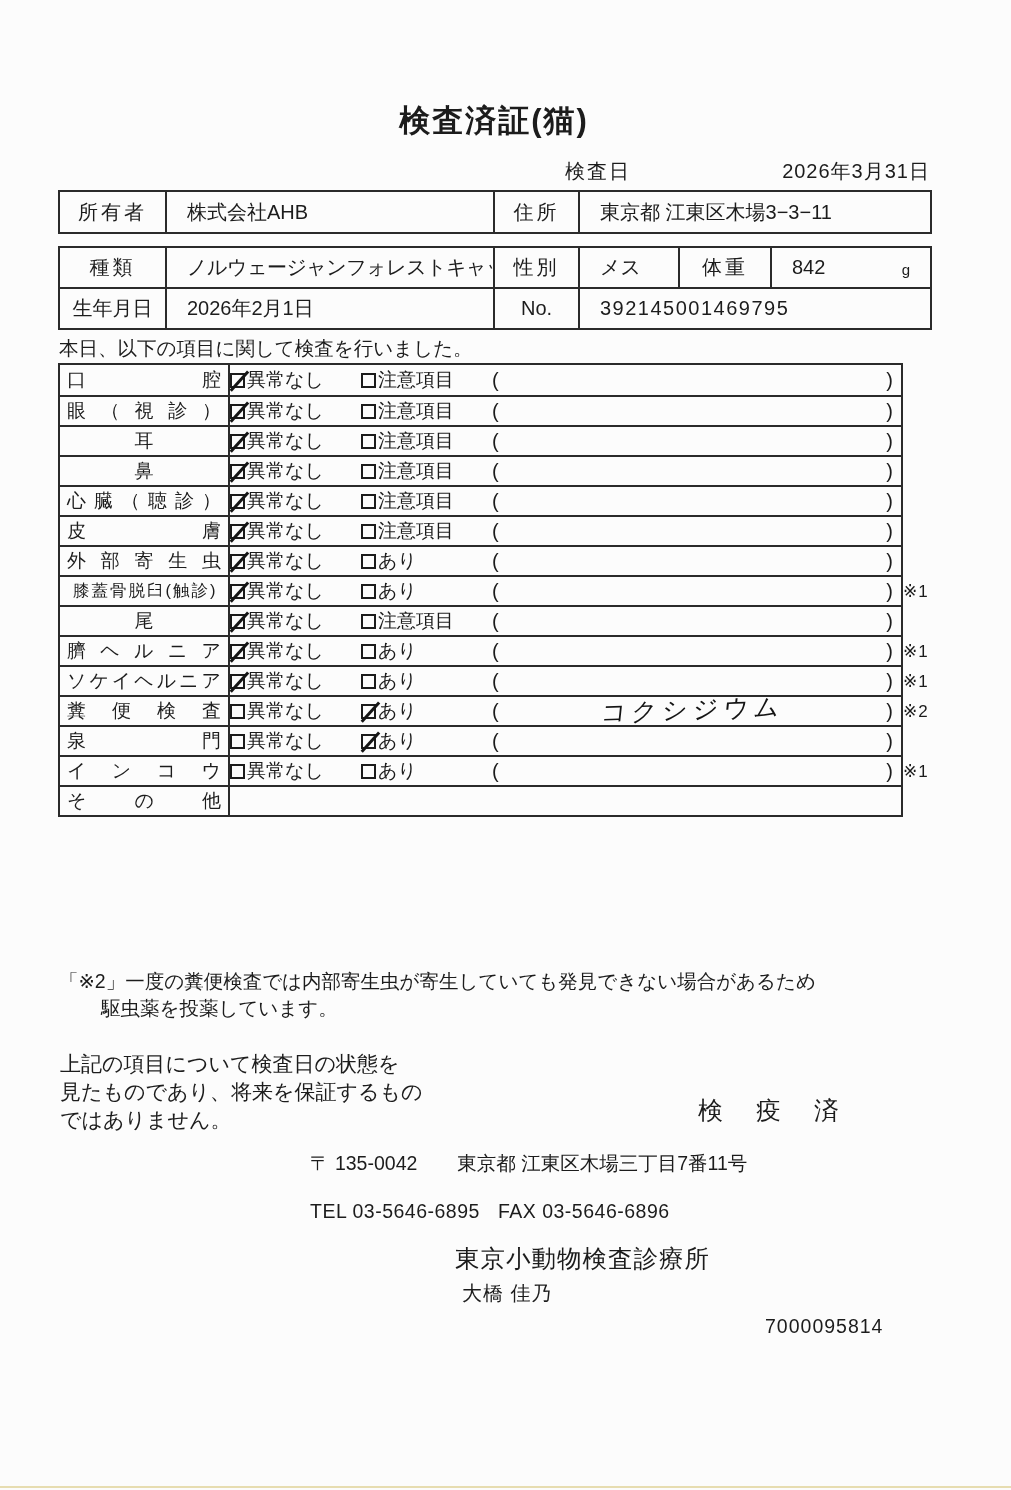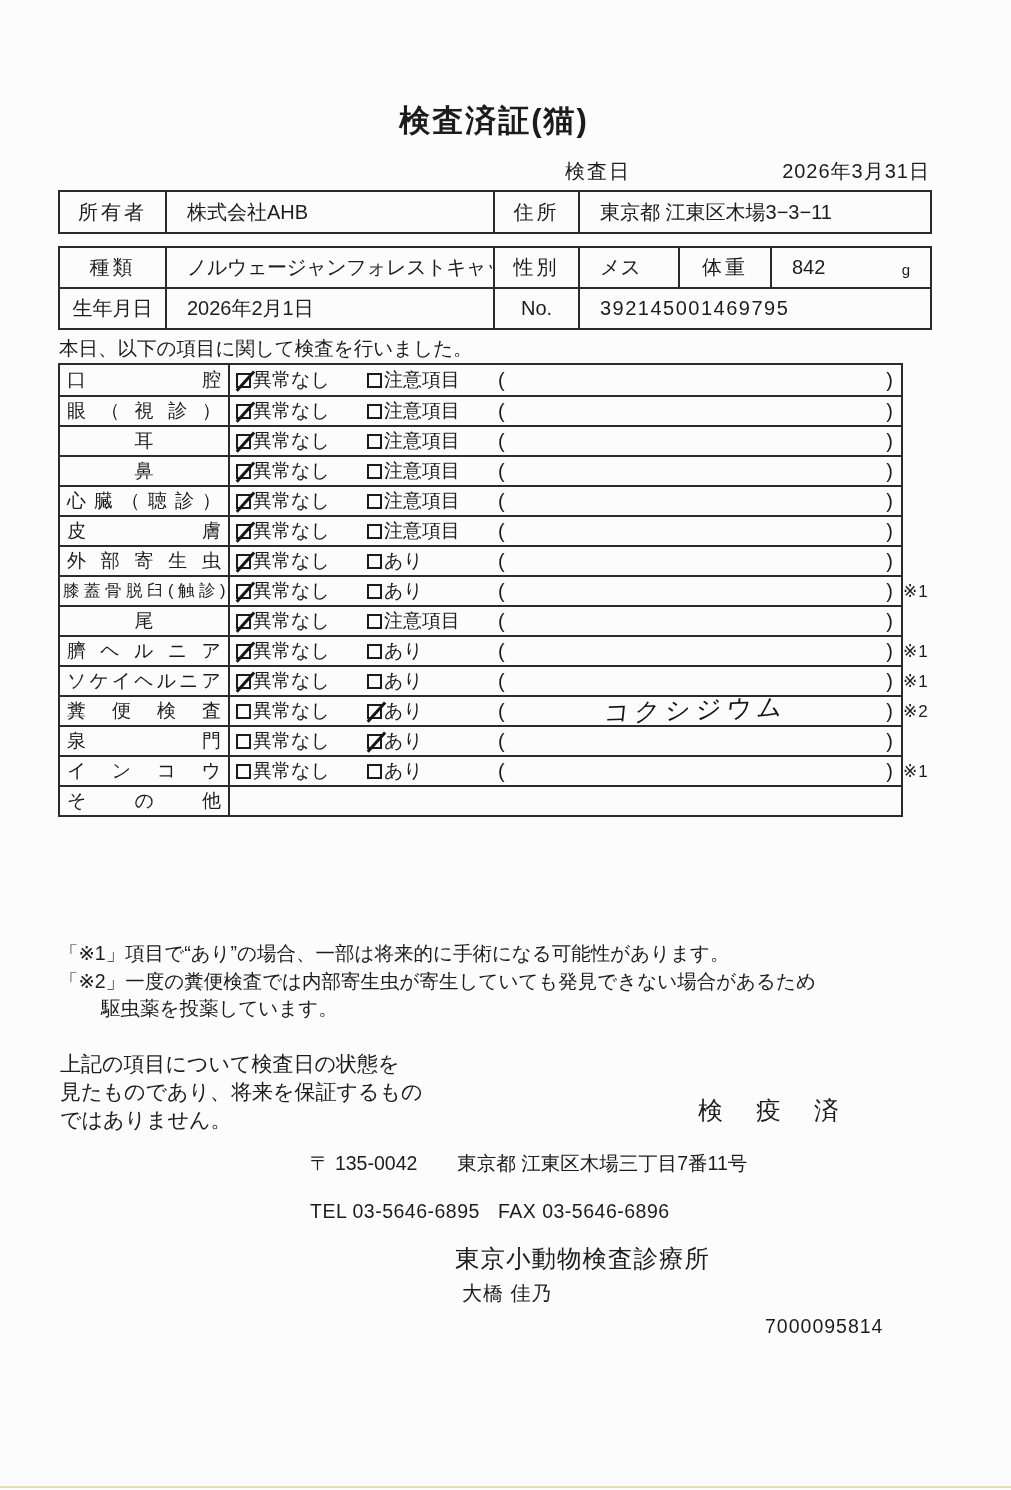--- a/index.html
+++ b/index.html
@@ -33,23 +33,23 @@
   .id-number { letter-spacing:1.5px; }
   
   .intro { position:absolute; top:335px; left:59px; font-size:19.5px; }
   
   .exam-table { position:absolute; top:363px; left:58px; width:845px; border:2px solid #2b2b2b; }
   .exam-row { position:relative; display:flex; align-items:stretch; height:30px; }
   .exam-row + .exam-row { border-top:2px solid #2b2b2b; }
   .exam-label { width:170px; flex:none; border-right:2px solid #2b2b2b; display:flex; align-items:center; padding:0 7px; font-size:19px; }
   .exam-label span { display:block; width:100%; text-align:justify; text-align-last:justify; }
   .exam-row.center .exam-label span { text-align-last:center; }
-  .exam-row.tight .exam-label { padding:0 3px; }
+  .exam-row.tight .exam-label { padding:0 13px; }
   .exam-row.tight .exam-label span { font-size:16.5px; letter-spacing:-0.5px; text-align-last:justify; }
-  .exam-content { flex:1; display:flex; align-items:center; padding-left:6px; font-size:19px; }
+  .exam-content { flex:1; display:flex; align-items:center; font-size:19px; }
   .opt { display:flex; align-items:center; width:131px; flex:none; }
   .paren { flex:1; display:flex; align-items:center; justify-content:space-between; padding-right:8px; font-size:20px; }
   .note { flex:1; text-align:center; }
   .hand {
     font-size:25px; font-weight:500; letter-spacing:5px; color:#141414;
     transform:rotate(-2deg) skewX(-8deg); position:relative; top:-2px;
   }
   .cb { position:relative; width:15px; height:15px; flex:none; border:2px solid #1b1b1b; margin-right:2px; }
   .cb.checked::after {
     content:""; position:absolute; width:2.5px; height:26px; background:#151515;
@@ -449,21 +449,20 @@
 
     <div class="exam-row">
       <div class="exam-label">
           <span>その他</span>
         </div>
       <div class="exam-content"></div>
     </div>
 
   </div>
 
-  <p class="footnote fn1">「※1」項目で“あり”の場合、一部は将来的に手術になる可能性があります。</p>
   <p class="footnote fn2">「※2」一度の糞便検査では内部寄生虫が寄生していても発見できない場合があるため</p>
   <p class="footnote fn3">駆虫薬を投薬しています。</p>
 
   <div class="statement">
     <div>上記の項目について検査日の状態を</div>
     <div>見たものであり、将来を保証するもの</div>
     <div>ではありません。</div>
   </div>
 
   <div class="stamp">検 疫 済</div>

